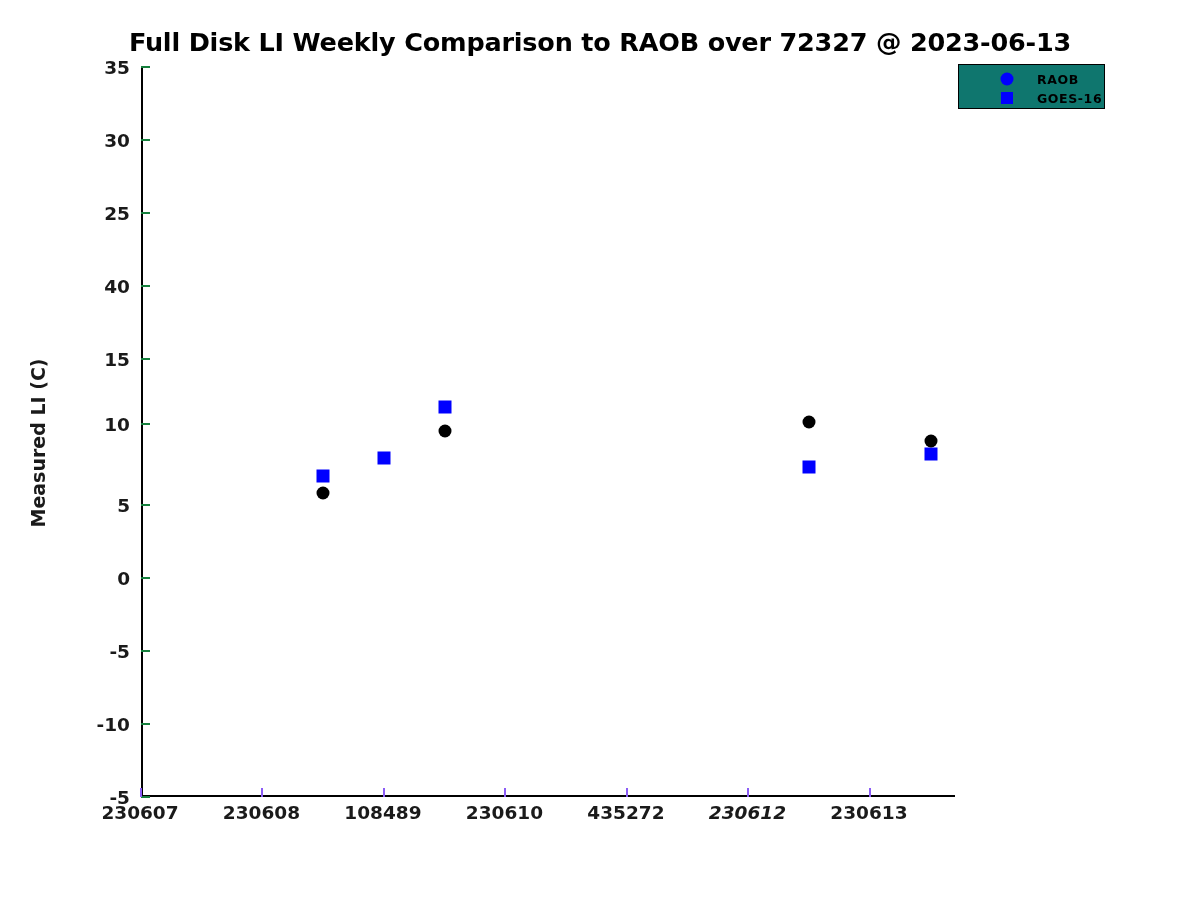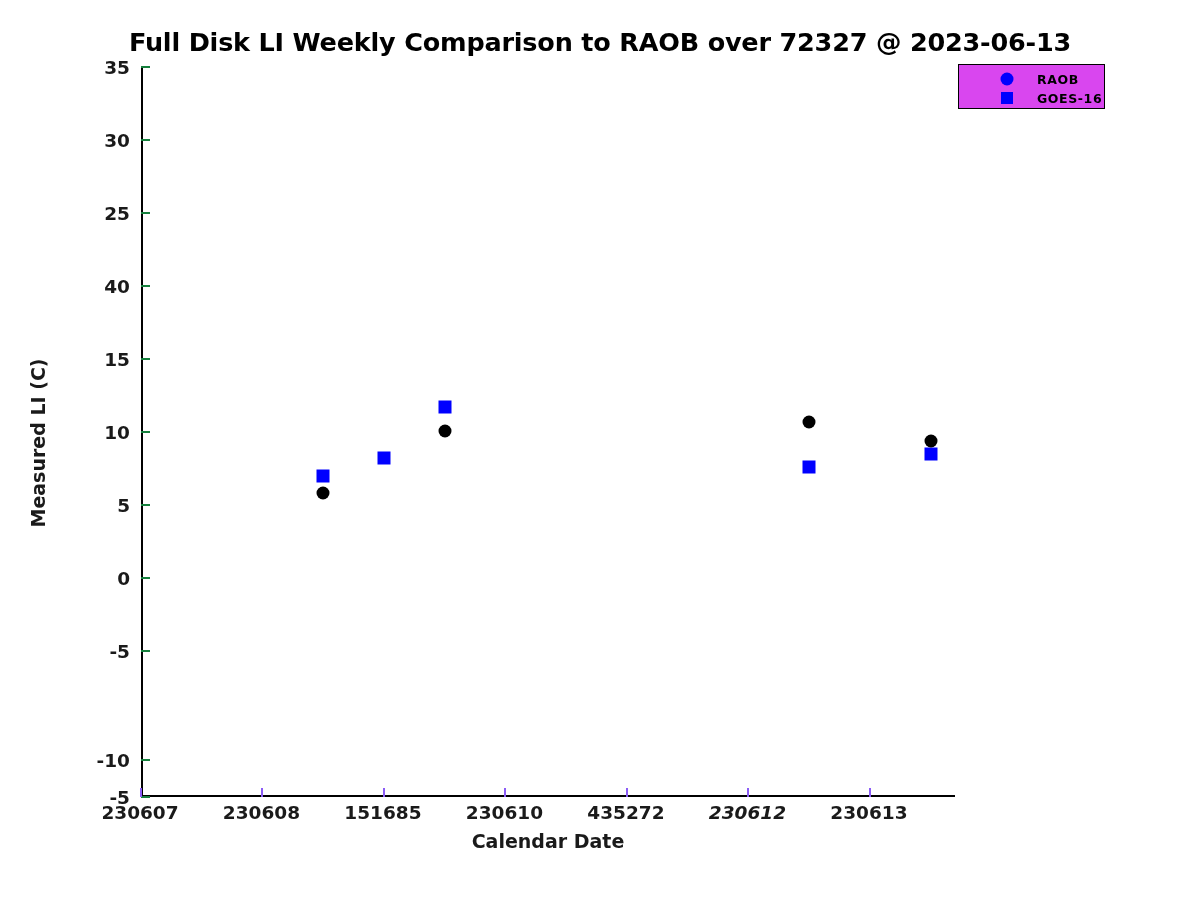--- a/index.html
+++ b/index.html
@@ -136,21 +136,21 @@
   .m-goes   { background: #0000ff; z-index: 4; }
 
   
   #legend {
     position: absolute;
     left: 958px;
     top: 64px;
     width: 147px;
     height: 45px;
     border: 1.5px solid #000000;
-    background: #d946ef;
+    background: #0f766e;
     box-sizing: border-box;
   }
   .legend-row {
     position: absolute;
     height: 19px;
     left: 0;
     width: 100%;
   }
   #legend-row-raob { top: 4px; }
   #legend-row-goes { top: 23px; }
@@ -184,33 +184,33 @@
   <div id="chart-title">Full Disk LI Weekly Comparison to RAOB over 72327 @ 2023-06-13</div>
 
   <div id="plot-area">
     <div class="axis-line" id="axis-left"></div>
     <div class="axis-line" id="axis-bottom"></div>
 
     <div id="ytick-group">
         <div class="ytick" style="top: 729px;">
           <div class="ytick-label">-5</div>
         </div>
-        <div class="ytick" style="top: 692px;">
+        <div class="ytick" style="top: 656px;">
           <div class="ytick-label">-10</div>
         </div>
         <div class="ytick" style="top: 583px;">
           <div class="ytick-label">-5</div>
         </div>
         <div class="ytick" style="top: 510px;">
           <div class="ytick-label">0</div>
         </div>
         <div class="ytick" style="top: 437px;">
           <div class="ytick-label">5</div>
         </div>
-        <div class="ytick" style="top: 364px; text-align: center;">
+        <div class="ytick" style="top: 356px; text-align: center;">
           <div class="ytick-label">10</div>
         </div>
         <div class="ytick" style="top: 291px; text-align: right;">
           <div class="ytick-label">15</div>
         </div>
         <div class="ytick" style="top: 218px;">
           <div class="ytick-label">40</div>
         </div>
         <div class="ytick" style="top: 145px;">
           <div class="ytick-label">25</div>
@@ -223,21 +223,21 @@
         </div>
       </div>
     <div id="xtick-group">
         <div class="xtick" style="left: -1px;">
           <div class="xtick-label">230607</div>
         </div>
         <div class="xtick" style="left: 120.493px;">
           <div class="xtick-label">230608</div>
         </div>
         <div class="xtick" style="left: 241.985px;">
-          <div class="xtick-label">151685</div>
+          <div class="xtick-label">108489</div>
         </div>
         <div class="xtick" style="left: 363.478px;">
           <div class="xtick-label">230610</div>
         </div>
         <div class="xtick" style="left: 484.97px;">
           <div class="xtick-label">435272</div>
         </div>
         <div class="xtick" style="left: 606.463px; font-style: italic;">
           <div class="xtick-label">230612</div>
         </div>
@@ -252,21 +252,20 @@
         <div class="marker marker-circle m-raob" style="left: 668.209px; top: 354.78px; background: rgb(0, 0, 0);"></div>
         <div class="marker marker-circle m-raob" style="left: 789.701px; top: 373.76px; background: rgb(0, 0, 0);"></div>
         <div class="marker marker-square m-goes" style="left: 182.239px; top: 408.8px; background: rgb(0, 0, 255);"></div>
         <div class="marker marker-square m-goes" style="left: 242.985px; top: 391.28px; background: rgb(0, 0, 255);"></div>
         <div class="marker marker-square m-goes" style="left: 303.731px; top: 340.18px; background: rgb(0, 0, 255);"></div>
         <div class="marker marker-square m-goes" style="left: 668.209px; top: 400.04px; background: rgb(0, 0, 255);"></div>
         <div class="marker marker-square m-goes" style="left: 789.701px; top: 386.9px; background: rgb(0, 0, 255);"></div>
       </div>
   </div>
 
-  <div id="xlabel">Calendar Date</div>
 
   <div id="ylabel">Measured LI (C)</div>
 
   <div id="legend">
     <div class="legend-row" id="legend-row-raob">
       <span class="legend-marker circle"></span>
       <span class="legend-text">RAOB</span>
     </div>
     <div class="legend-row" id="legend-row-goes">
       <span class="legend-marker square"></span>

